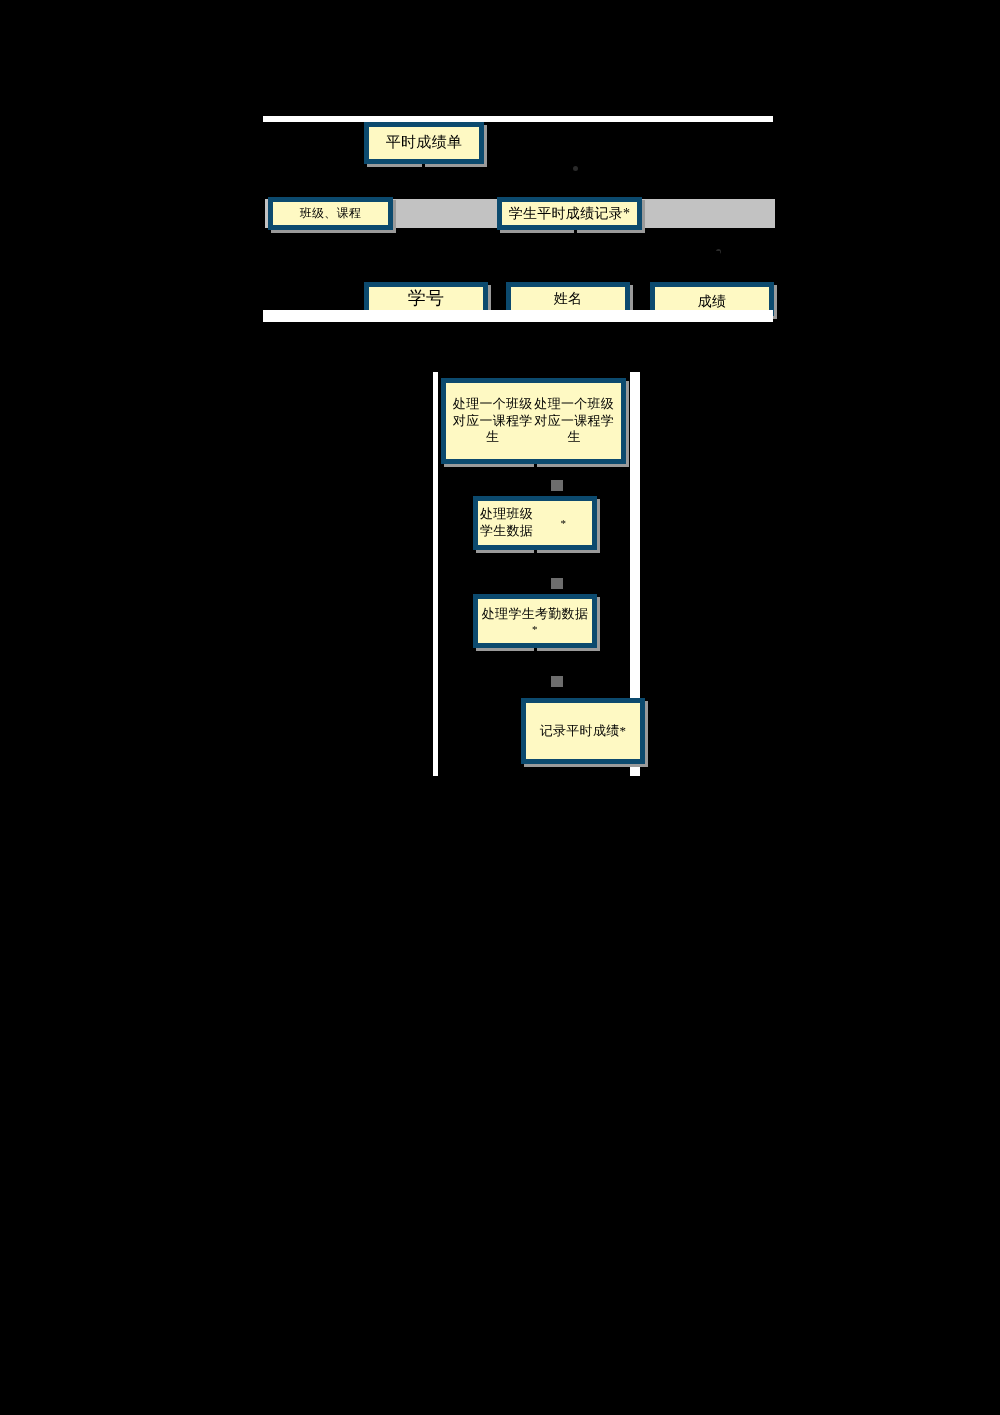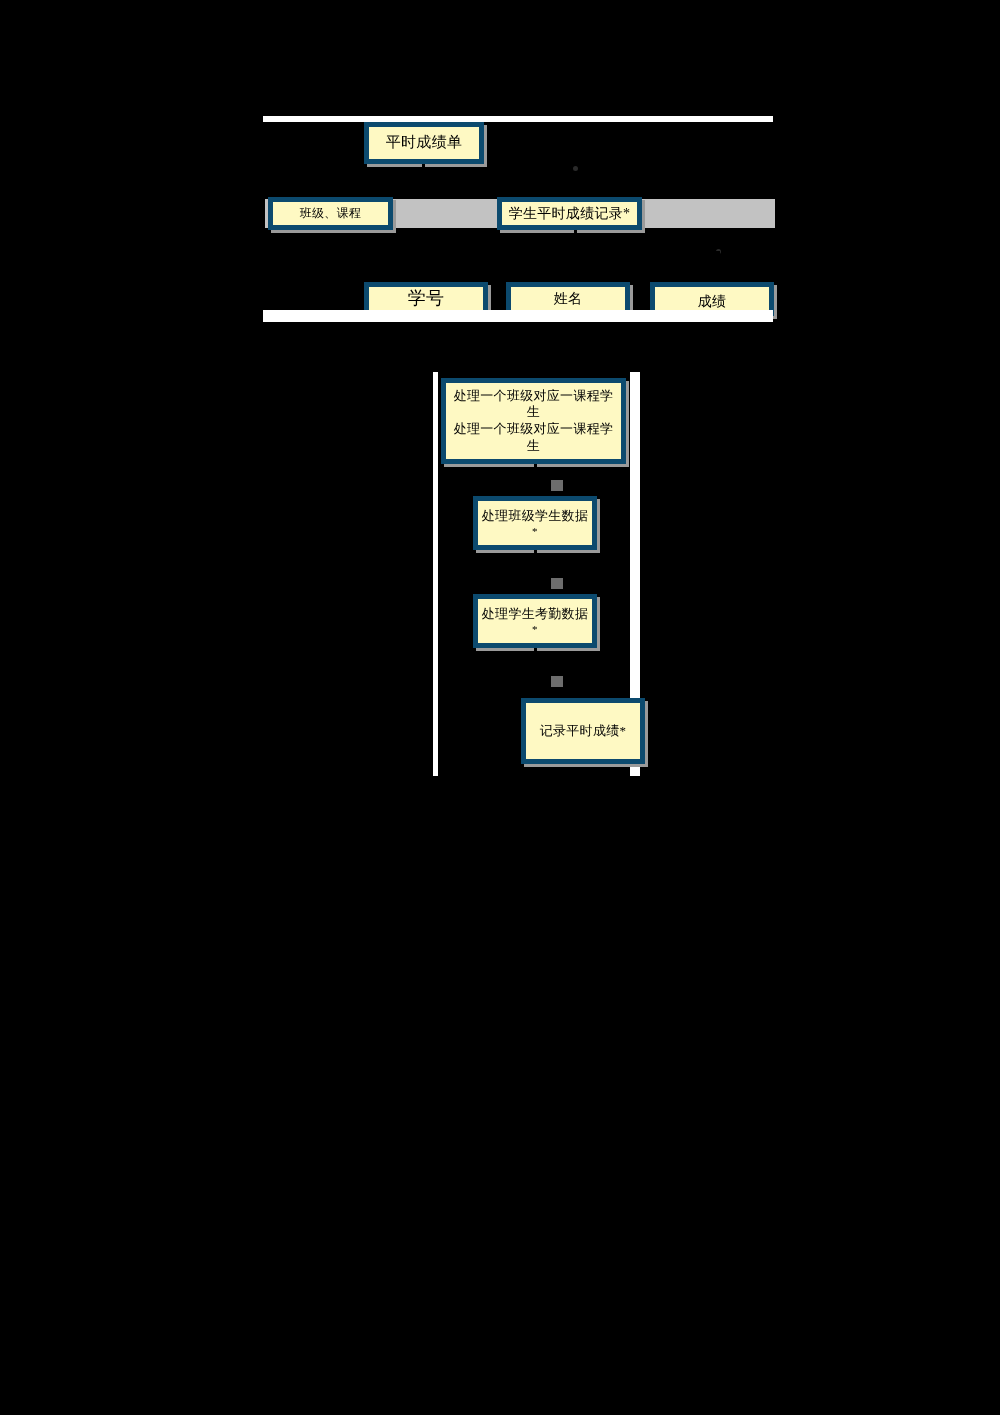--- a/index.html
+++ b/index.html
@@ -109,30 +109,30 @@
 
   <div class="white-strip" style="left:263px; top:310px; width:510px; height:12px;"></div>
 </div>
 
 <div id="flow">
 
   <div class="white-strip" style="left:433px; top:372px; width:5px; height:404px;"></div>
   <div class="white-strip" style="left:630px; top:372px; width:10px; height:404px;"></div>
 
   <div class="node" style="left:441px; top:378px; width:185px; height:86px; font-size:13px;
-              flex-direction:column; justify-content:center; padding:4px 6px;">
+              flex-direction:row; justify-content:center; padding:4px 6px;">
     <span class="node-label">处理一个班级对应一课程学生</span>
     <span class="node-label">处理一个班级对应一课程学生</span>
   </div>
 
   <div class="conn" style="left:534px; top:464px; width:3px; height:32px;"></div>
   <div class="tick" style="left:551px; top:480px; width:12px; height:11px;"></div>
 
   <div class="node" style="left:473px; top:496px; width:124px; height:54px; font-size:13px;
-              flex-direction:column; justify-content:center;align-items:center;">
+              flex-direction:row; justify-content:center;align-items:center;">
     <span class="node-label">处理班级学生数据</span>
     <span class="node-label" style="font-size:11px;">*</span>
   </div>
 
   <div class="conn" style="left:534px; top:550px; width:3px; height:44px;"></div>
   <div class="tick" style="left:551px; top:578px; width:12px; height:11px;"></div>
 
   <div class="node" style="left:473px; top:594px; width:124px; height:54px; font-size:13px;
               flex-direction:column; justify-content:center;text-align:center;">
     <span class="node-label">处理学生考勤数据</span>

